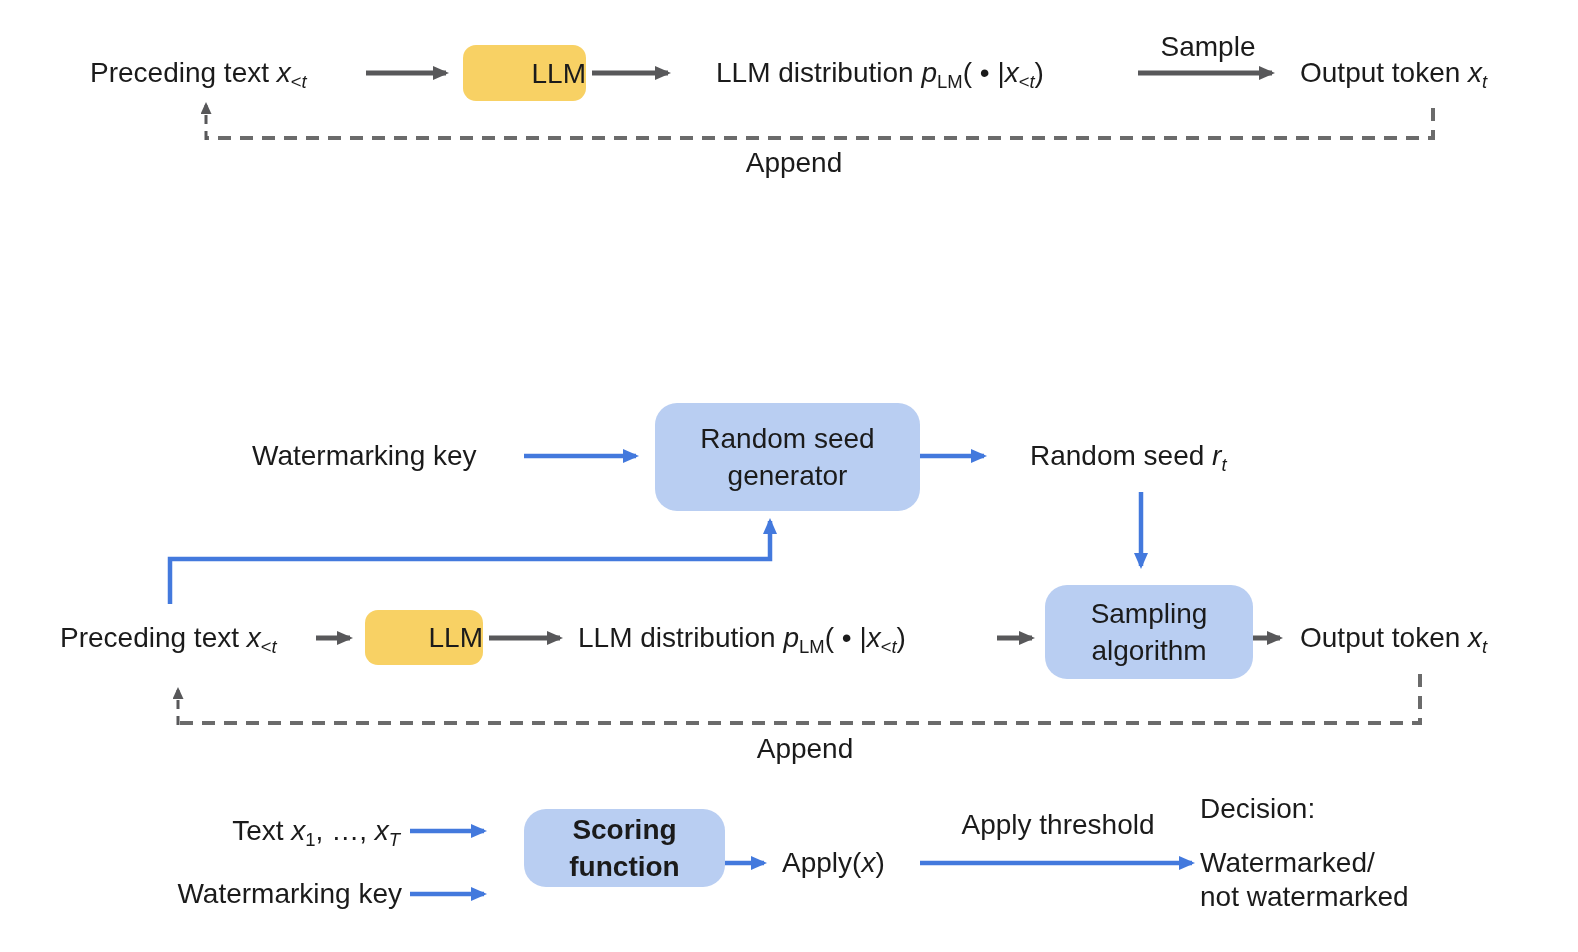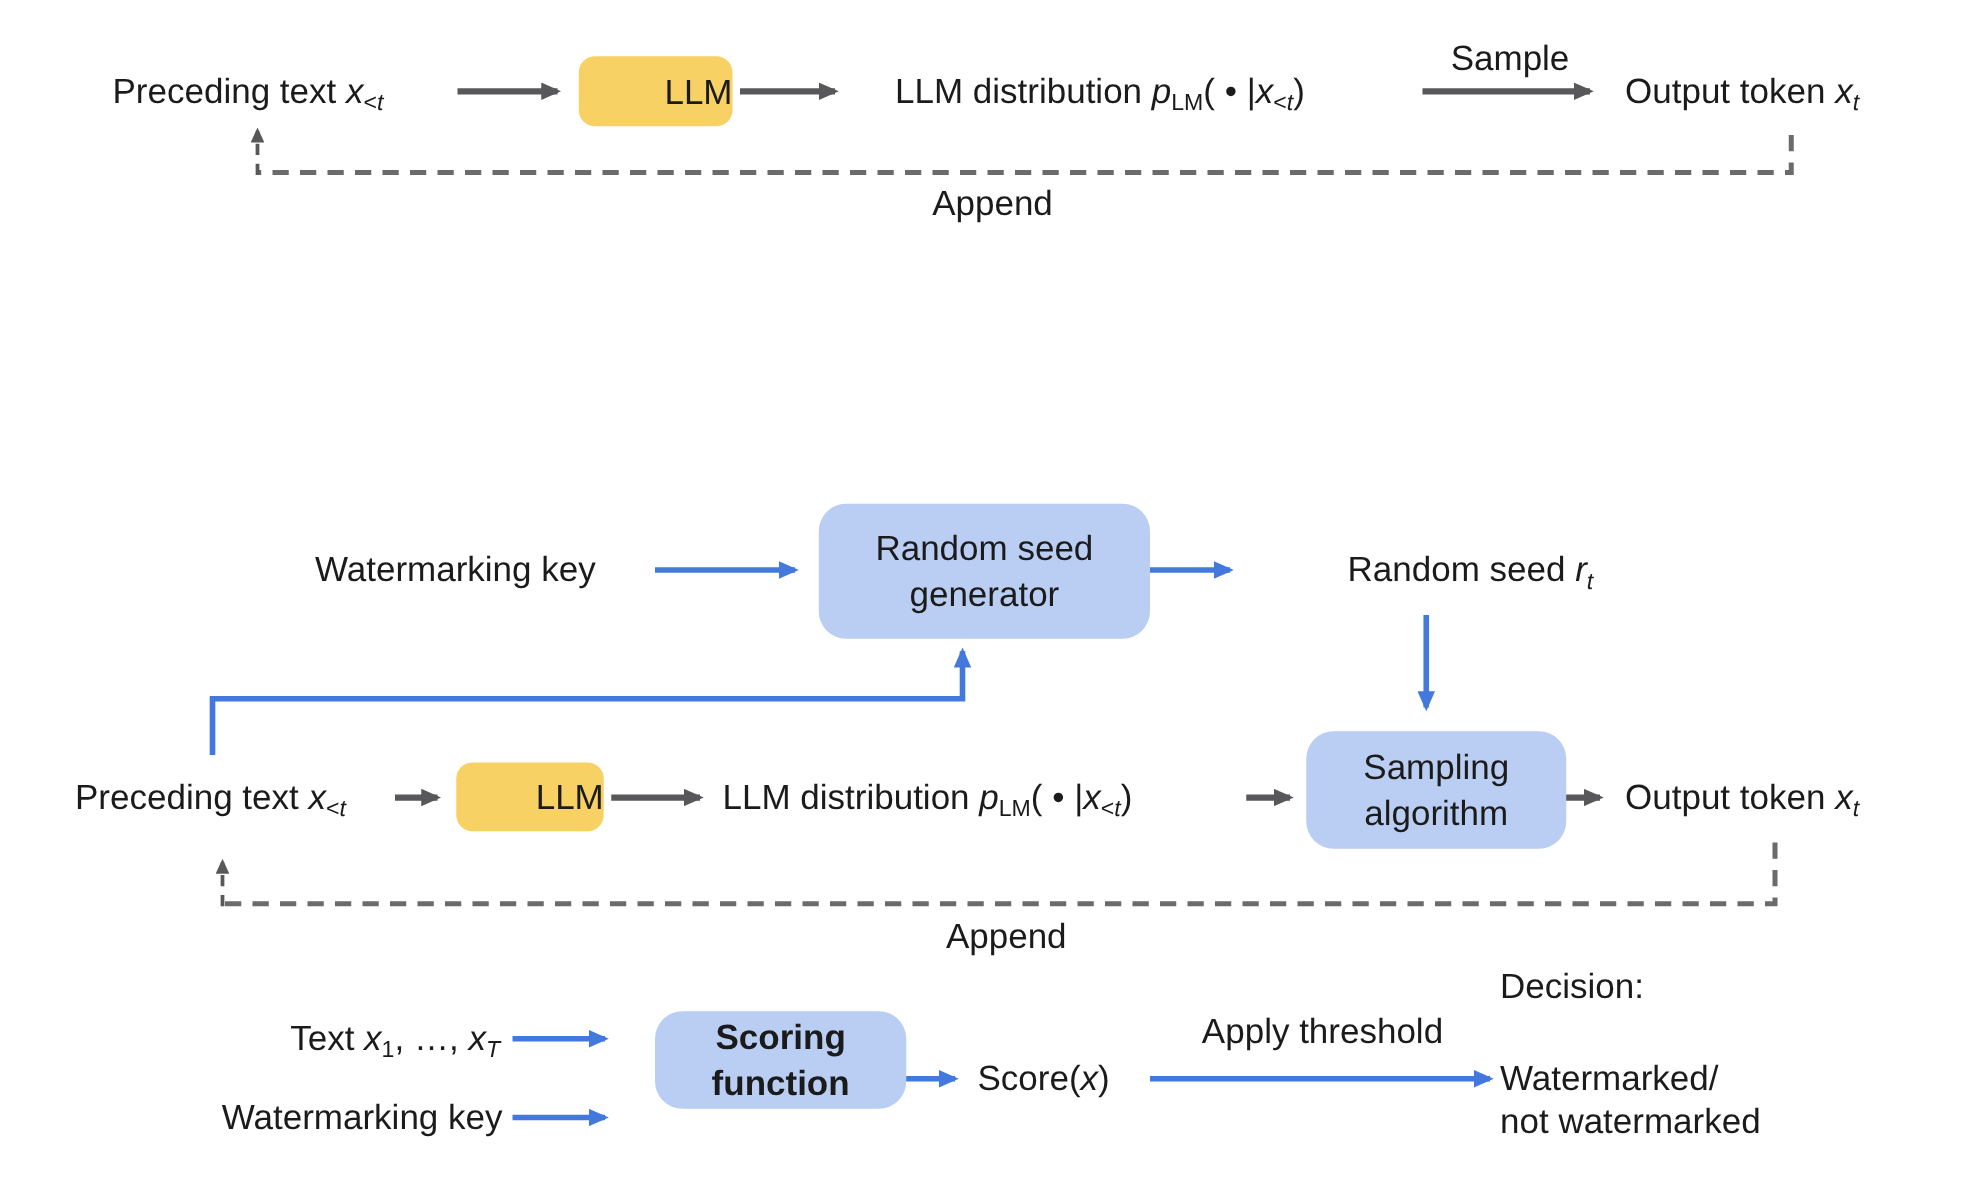--- a/index.html
+++ b/index.html
@@ -88,41 +88,41 @@
     <div class="lbl" style="left:1300px;top:54px;"><span>Output token </span><span class="s-i">x</span><span class="s-subi">t</span></div>
     <div class="lbl center" style="left:694px;top:144px;width:200px;">Append</div>
   </div>
 
 
   <div>
     <div class="lbl" style="left:252px;top:437px;">Watermarking key</div>
     <div class="node blue" style="left:655px;top:403px;width:245px;height:108px;padding:0 10px;">
       <span class="multiline" style="line-height:37px;">Random seed generator</span>
     </div>
-    <div class="lbl" style="left:1030px;top:437px;margin-left:48px;"><span>Random seed </span><span class="s-i">r</span><span class="s-subi">t</span></div>
+    <div class="lbl" style="left:1030px;top:437px;"><span>Random seed </span><span class="s-i">r</span><span class="s-subi">t</span></div>
     <div class="node blue" style="left:1045px;top:585px;width:192px;height:94px;padding:0 8px;">
       <span class="multiline" style="line-height:37px;">Sampling algorithm</span>
     </div>
     <div class="lbl" style="left:60px;top:619px;"><span>Preceding text </span><span class="s-i">x</span><span class="s-sub">&lt;</span><span class="s-subi">t</span></div>
     <div class="node yellow" style="left:365px;top:610px;width:118px;height:55px;">
       <span>LLM</span>
     </div>
     <div class="lbl" style="left:578px;top:619px;"><span>LLM distribution </span><span class="s-i">p</span><span class="s-sub">LM</span><span>(</span><span> • </span><span>|</span><span class="s-i">x</span><span class="s-sub">&lt;</span><span class="s-subi">t</span><span>)</span></div>
     <div class="lbl" style="left:1300px;top:619px;"><span>Output token </span><span class="s-i">x</span><span class="s-subi">t</span></div>
     <div class="lbl center" style="left:705px;top:730px;width:200px;">Append</div>
   </div>
 
   <div>
     <div class="lbl right" style="left:150px;top:812px;width:250px;"><span>Text </span><span class="s-i">x</span><span class="s-sub">1</span><span>, …, </span><span class="s-i">x</span><span class="s-subi">T</span></div>
     <div class="lbl right" style="left:140px;top:875px;width:262px;">Watermarking key</div>
     <div class="node blue" style="left:524px;top:809px;width:185px;height:78px;padding:0 8px;font-weight:bold;">
       <span class="multiline" style="line-height:37px;">Scoring function</span>
     </div>
-    <div class="lbl" style="left:782px;top:844px;"><span>Score(</span><span class="s-i">x</span><span>)</span></div>
+    <div class="lbl" style="left:782px;top:844px;"><span>Apply(</span><span class="s-i">x</span><span>)</span></div>
     <div class="lbl center" style="left:938px;top:806px;width:240px;">Apply threshold</div>
     <div>
-      <div class="lbl" style="left:1200px;top:772px;line-height:34px;">Decision:</div>
+      <div class="lbl" style="left:1200px;top:792px;line-height:34px;">Decision:</div>
       <div class="lbl" style="left:1200px;top:846px;line-height:34px;">Watermarked/</div>
       <div class="lbl" style="left:1200px;top:880px;line-height:34px;">not watermarked</div>
     </div>
   </div>
 
 </div>
 
 </body></html>

